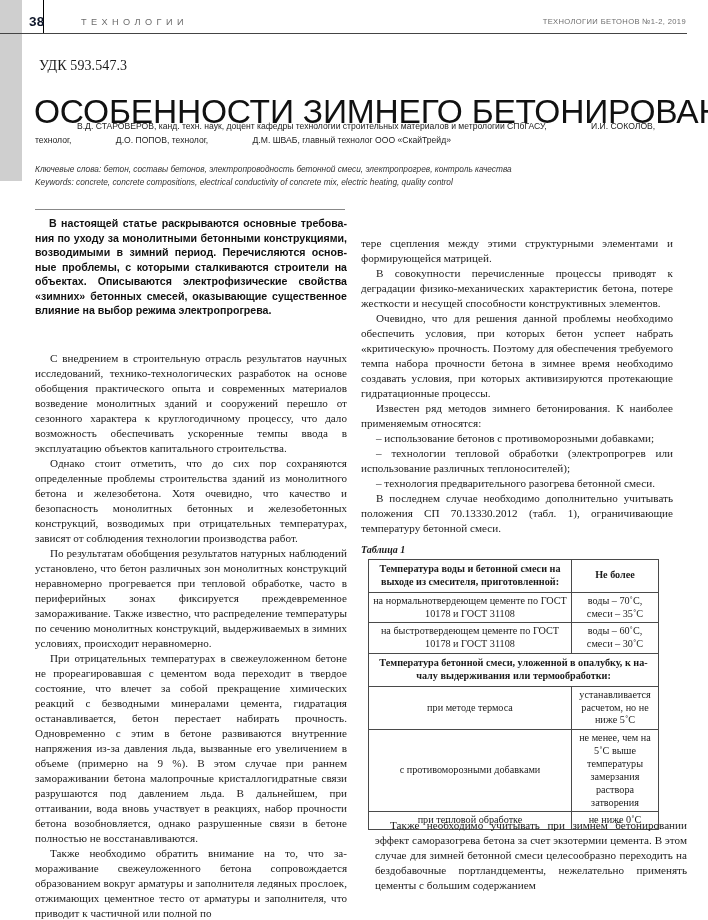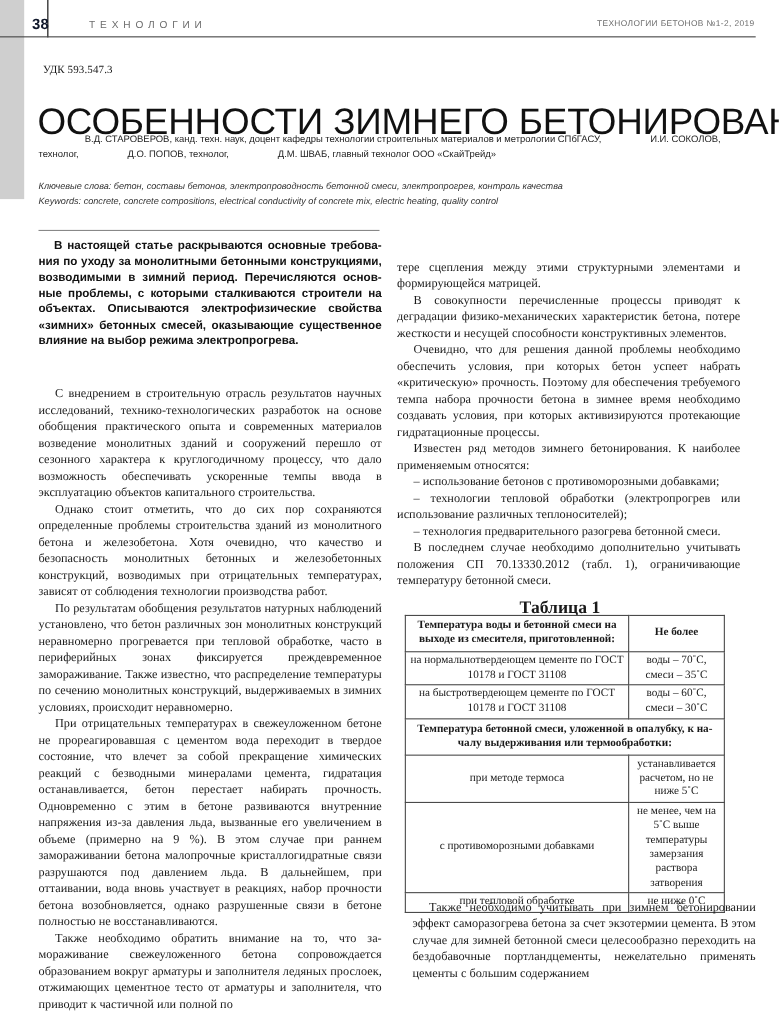--- a/index.html
+++ b/index.html
@@ -78,21 +78,21 @@
     width: 687px;
     height: 1px;
     background: #444;
   }
 
   
   .udk {
     position: absolute;
     left: 39px;
     top: 58px;
-    font-size: 10px;
+    font-size: 14px;
     letter-spacing: .1px;
   }
   .title {
     position: absolute;
     left: 34px;
     top: 72px;
     width: 660px;
     font-family: "Liberation Sans", "DejaVu Sans", sans-serif;
     font-size: 33.5px;
     font-weight: 400;
@@ -170,23 +170,24 @@
     text-indent: 15px;
   }
   .col p.noindent { text-indent: 0; }
 
   
   .table-caption {
     position: absolute;
     left: 361px;
     top: 544px;
     width: 296px;
-    text-align: center;
+    text-align: left;
+    font-style: italic;
     font-weight: bold;
-    font-size: 16px;
+    font-size: 10px;
     color: #1a1a1a;
   }
   table.spec {
     position: absolute;
     left: 368px;
     top: 559px;
     width: 290px;
     border-collapse: collapse;
     table-layout: fixed;
     font-size: 10.2px;

